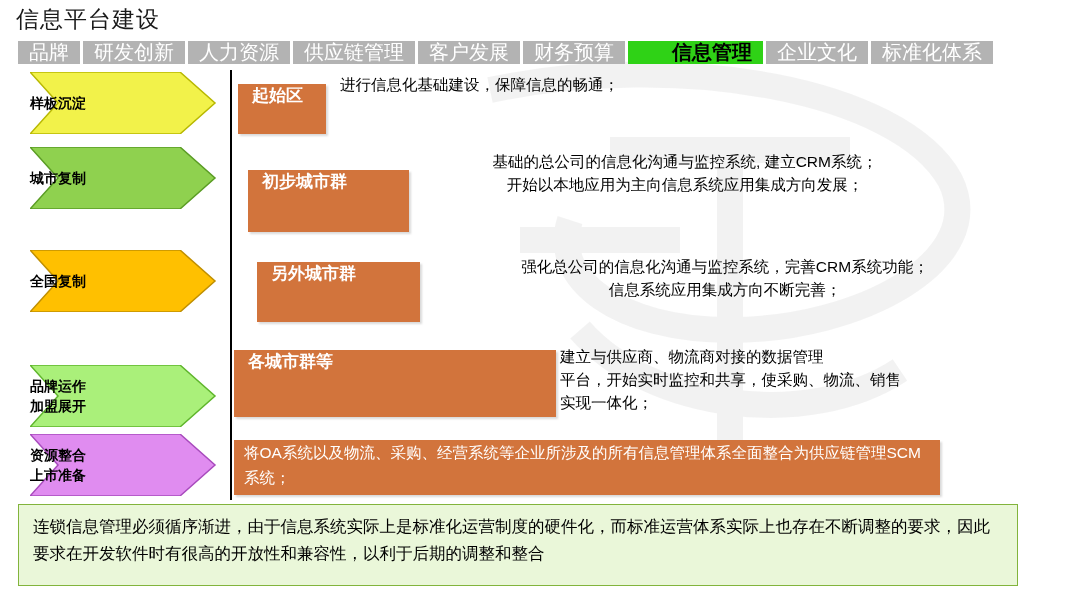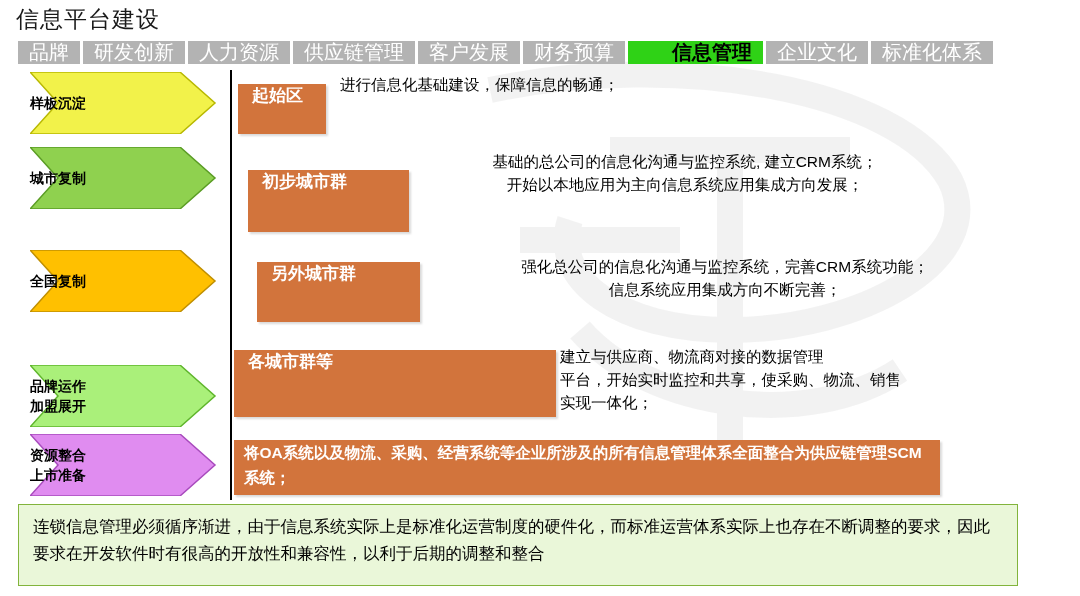--- a/index.html
+++ b/index.html
@@ -133,21 +133,21 @@
   .desc {
     position: absolute;
     font-size: 15.5px;
     color: #000000;
     line-height: 23px;
     z-index: 4;
     white-space: pre-line;
   }
   .desc.center { text-align: center; }
   .desc.left { text-align: left; }
-  .desc.white { color: #ffffff; font-weight: bold; }
+  .desc.white { color: #ffffff; font-weight: normal; }
 
   
   .footer-note {
     position: absolute;
     left: 18px;
     top: 504px;
     width: 1000px;
     height: 82px;
     background: #eaf7d9;
     border: 1.5px solid #82b43c;

